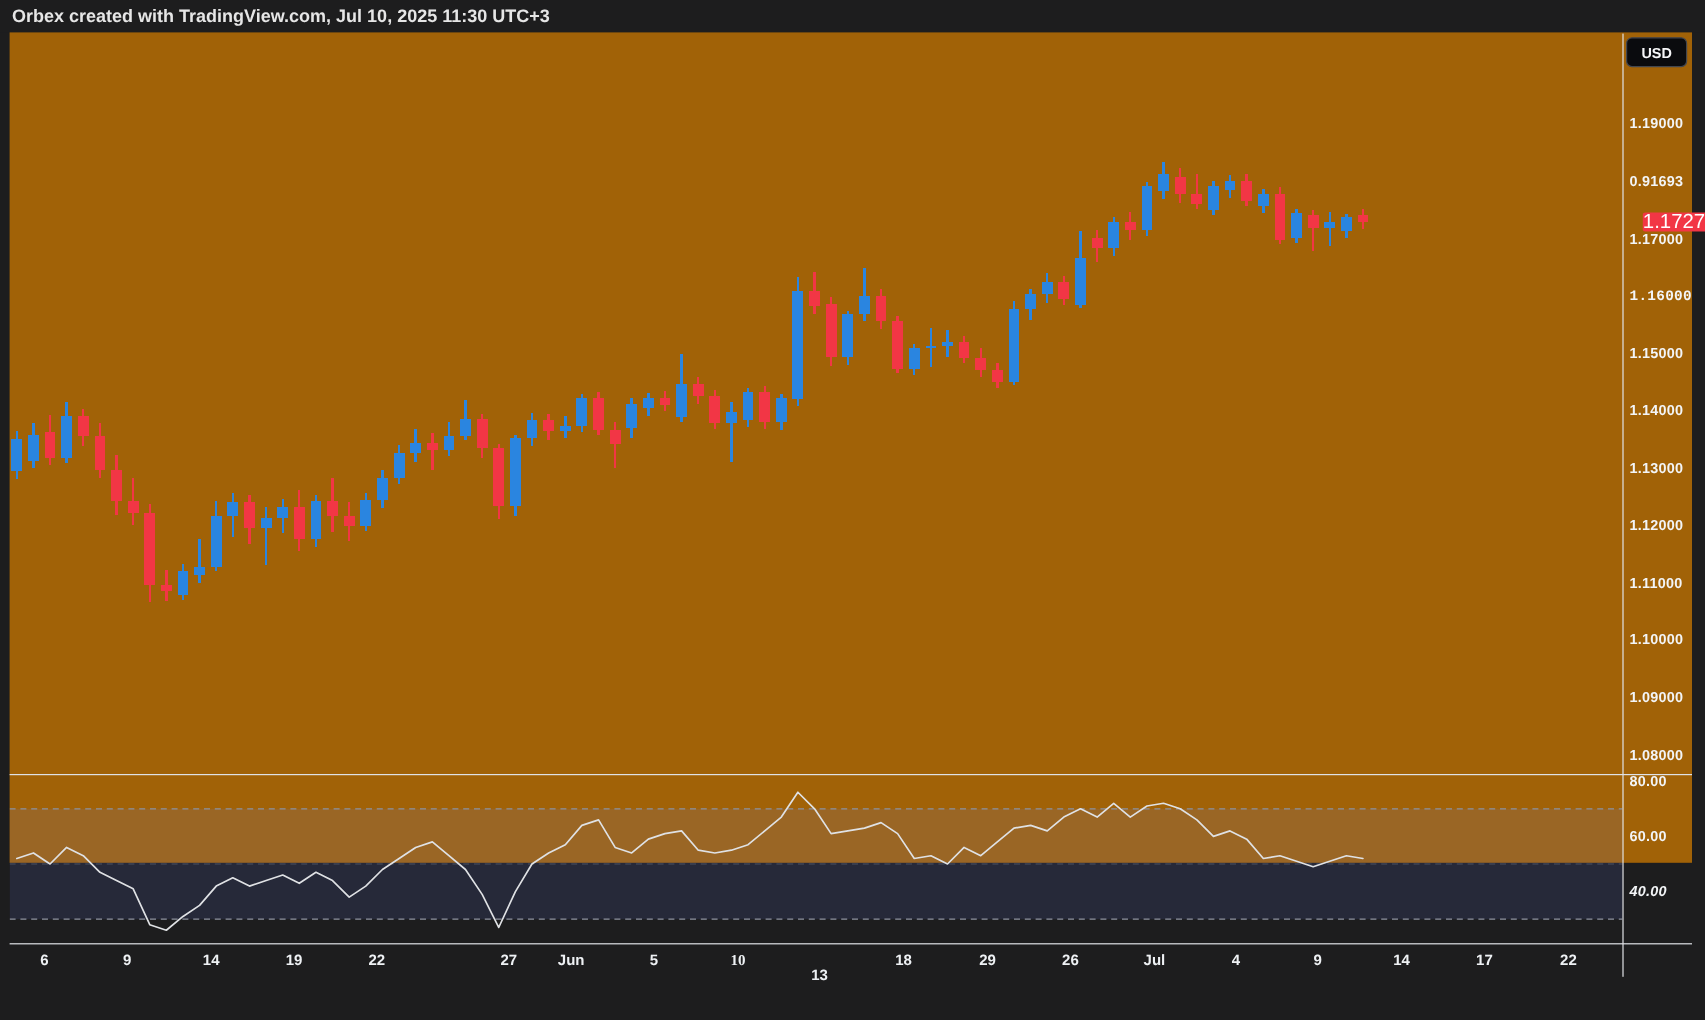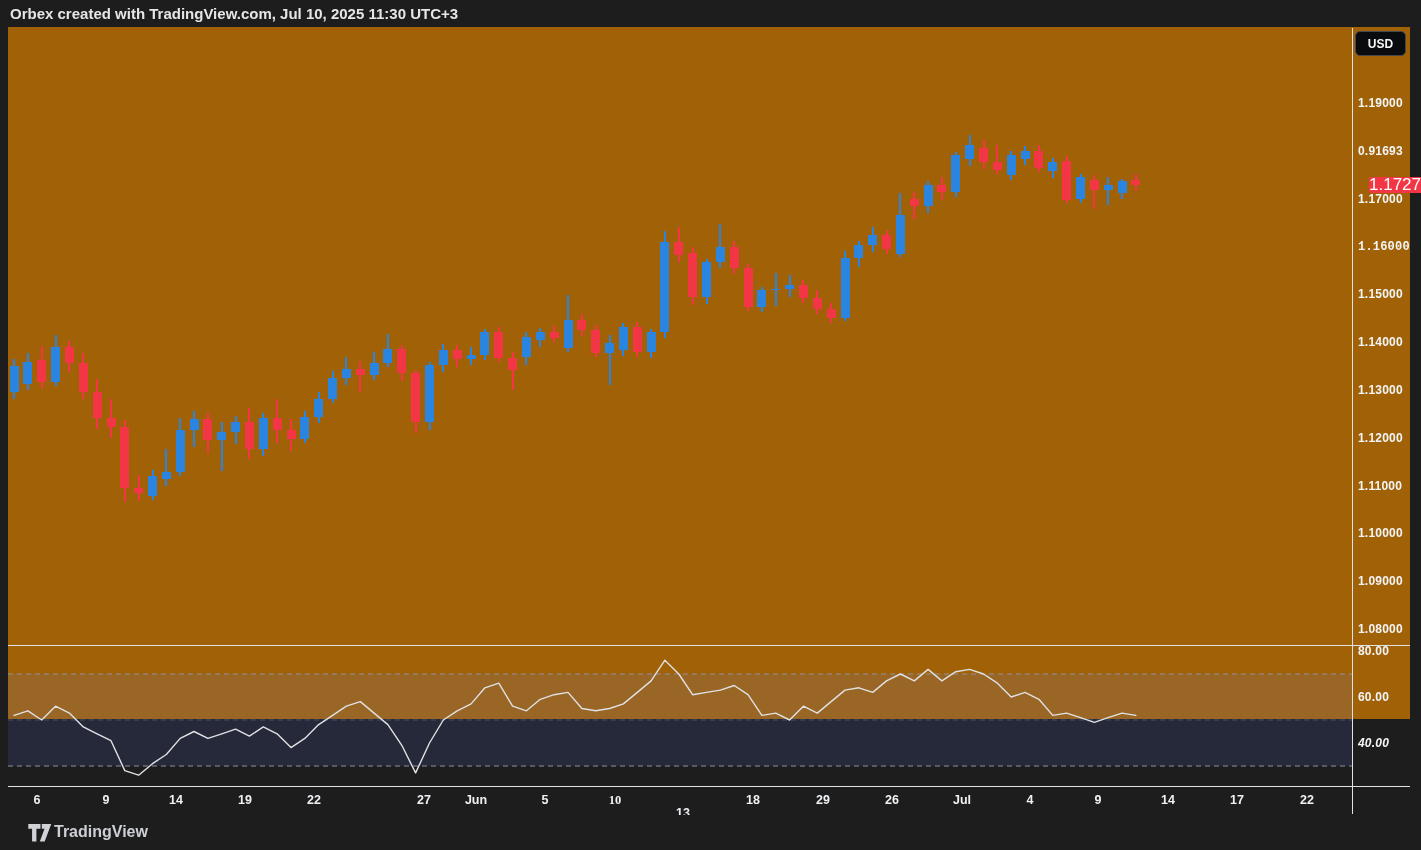--- a/index.html
+++ b/index.html
@@ -247,21 +247,14 @@
         <div class="time-tick" style="left: 884px; top: 766px;">26</div>
         <div class="time-tick" style="left: 954px; top: 766px;">Jul</div>
         <div class="time-tick" style="left: 1022px; top: 766px;">4</div>
         <div class="time-tick" style="left: 1090px; top: 766px;">9</div>
         <div class="time-tick" style="left: 1160px; top: 766px;">14</div>
         <div class="time-tick" style="left: 1229px; top: 766px;">17</div>
         <div class="time-tick" style="left: 1299px; top: 766px;">22</div>
       </div>
   </div>
 
-  <div id="footer">
-    <svg id="tv-logo" width="24" height="18" viewBox="0 0 26 20">
-      <path d="M0 0 H13.5 V5.2 H9 V19.5 H4.2 V5.2 H0 Z" fill="#cfd2d6"></path>
-      <path d="M15 0 H25.5 L18.2 19.5 H12.8 L18 5.2 H15 Z" fill="#cfd2d6"></path>
-    </svg>
-    <span class="brand">TradingView</span>
-  </div>
 
 </div>
 
 </body></html>

